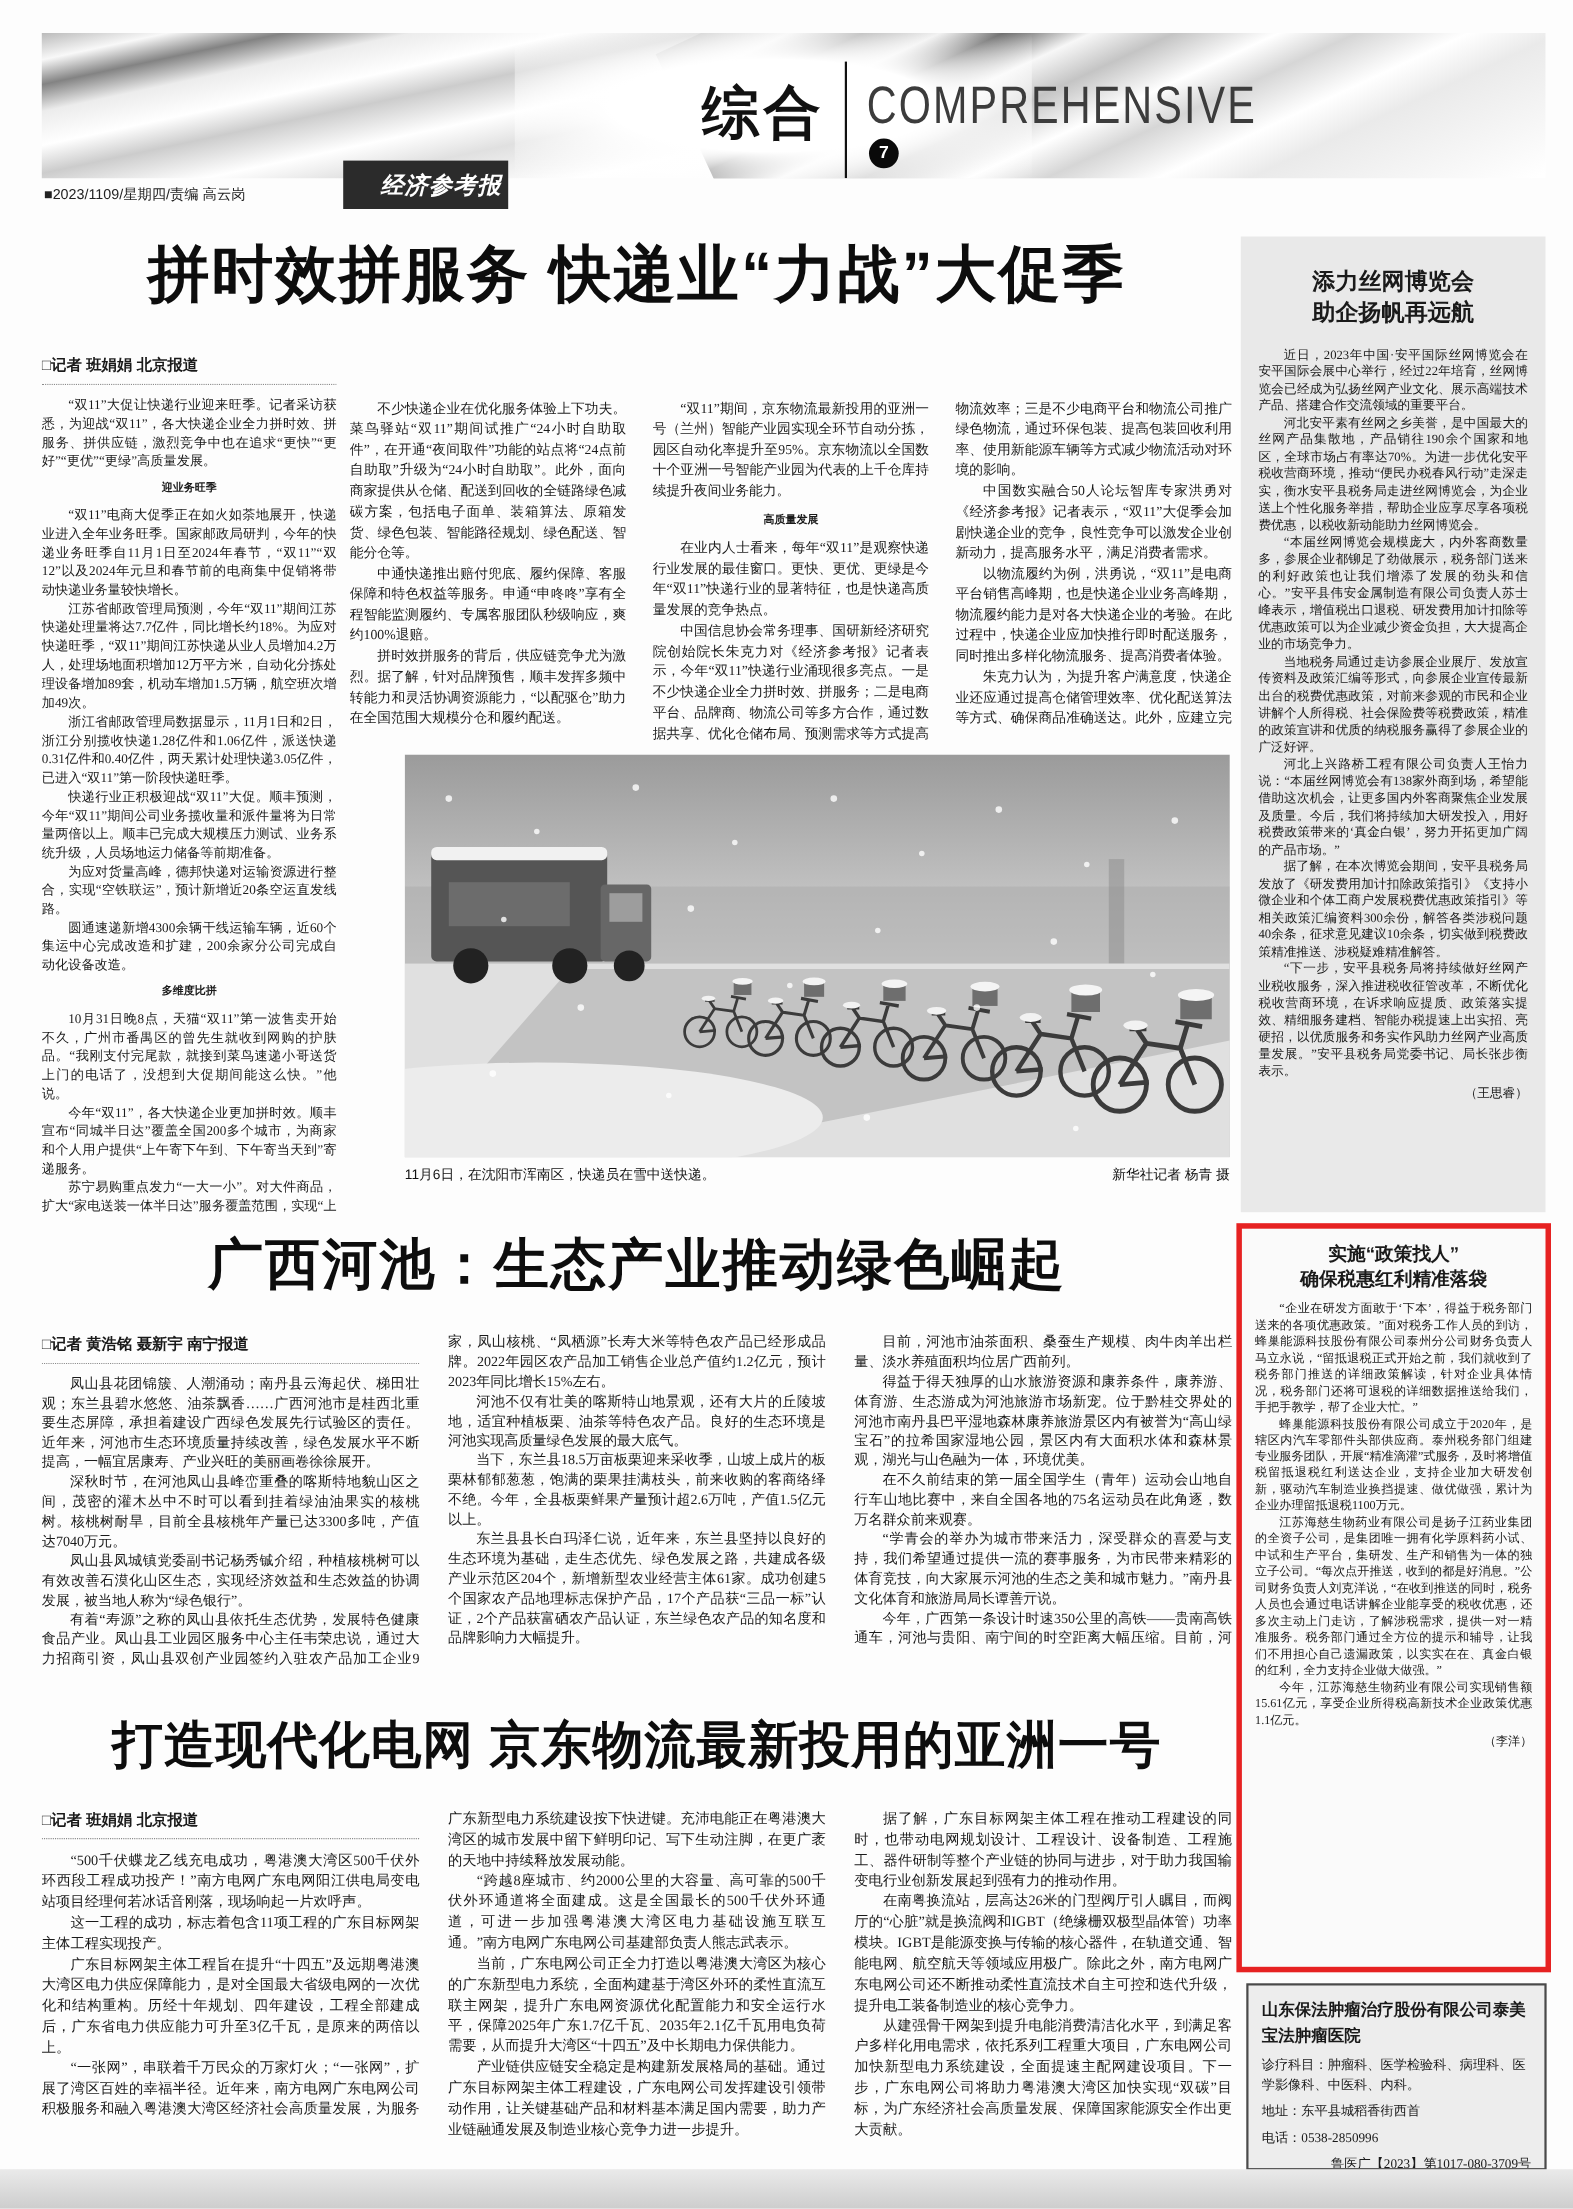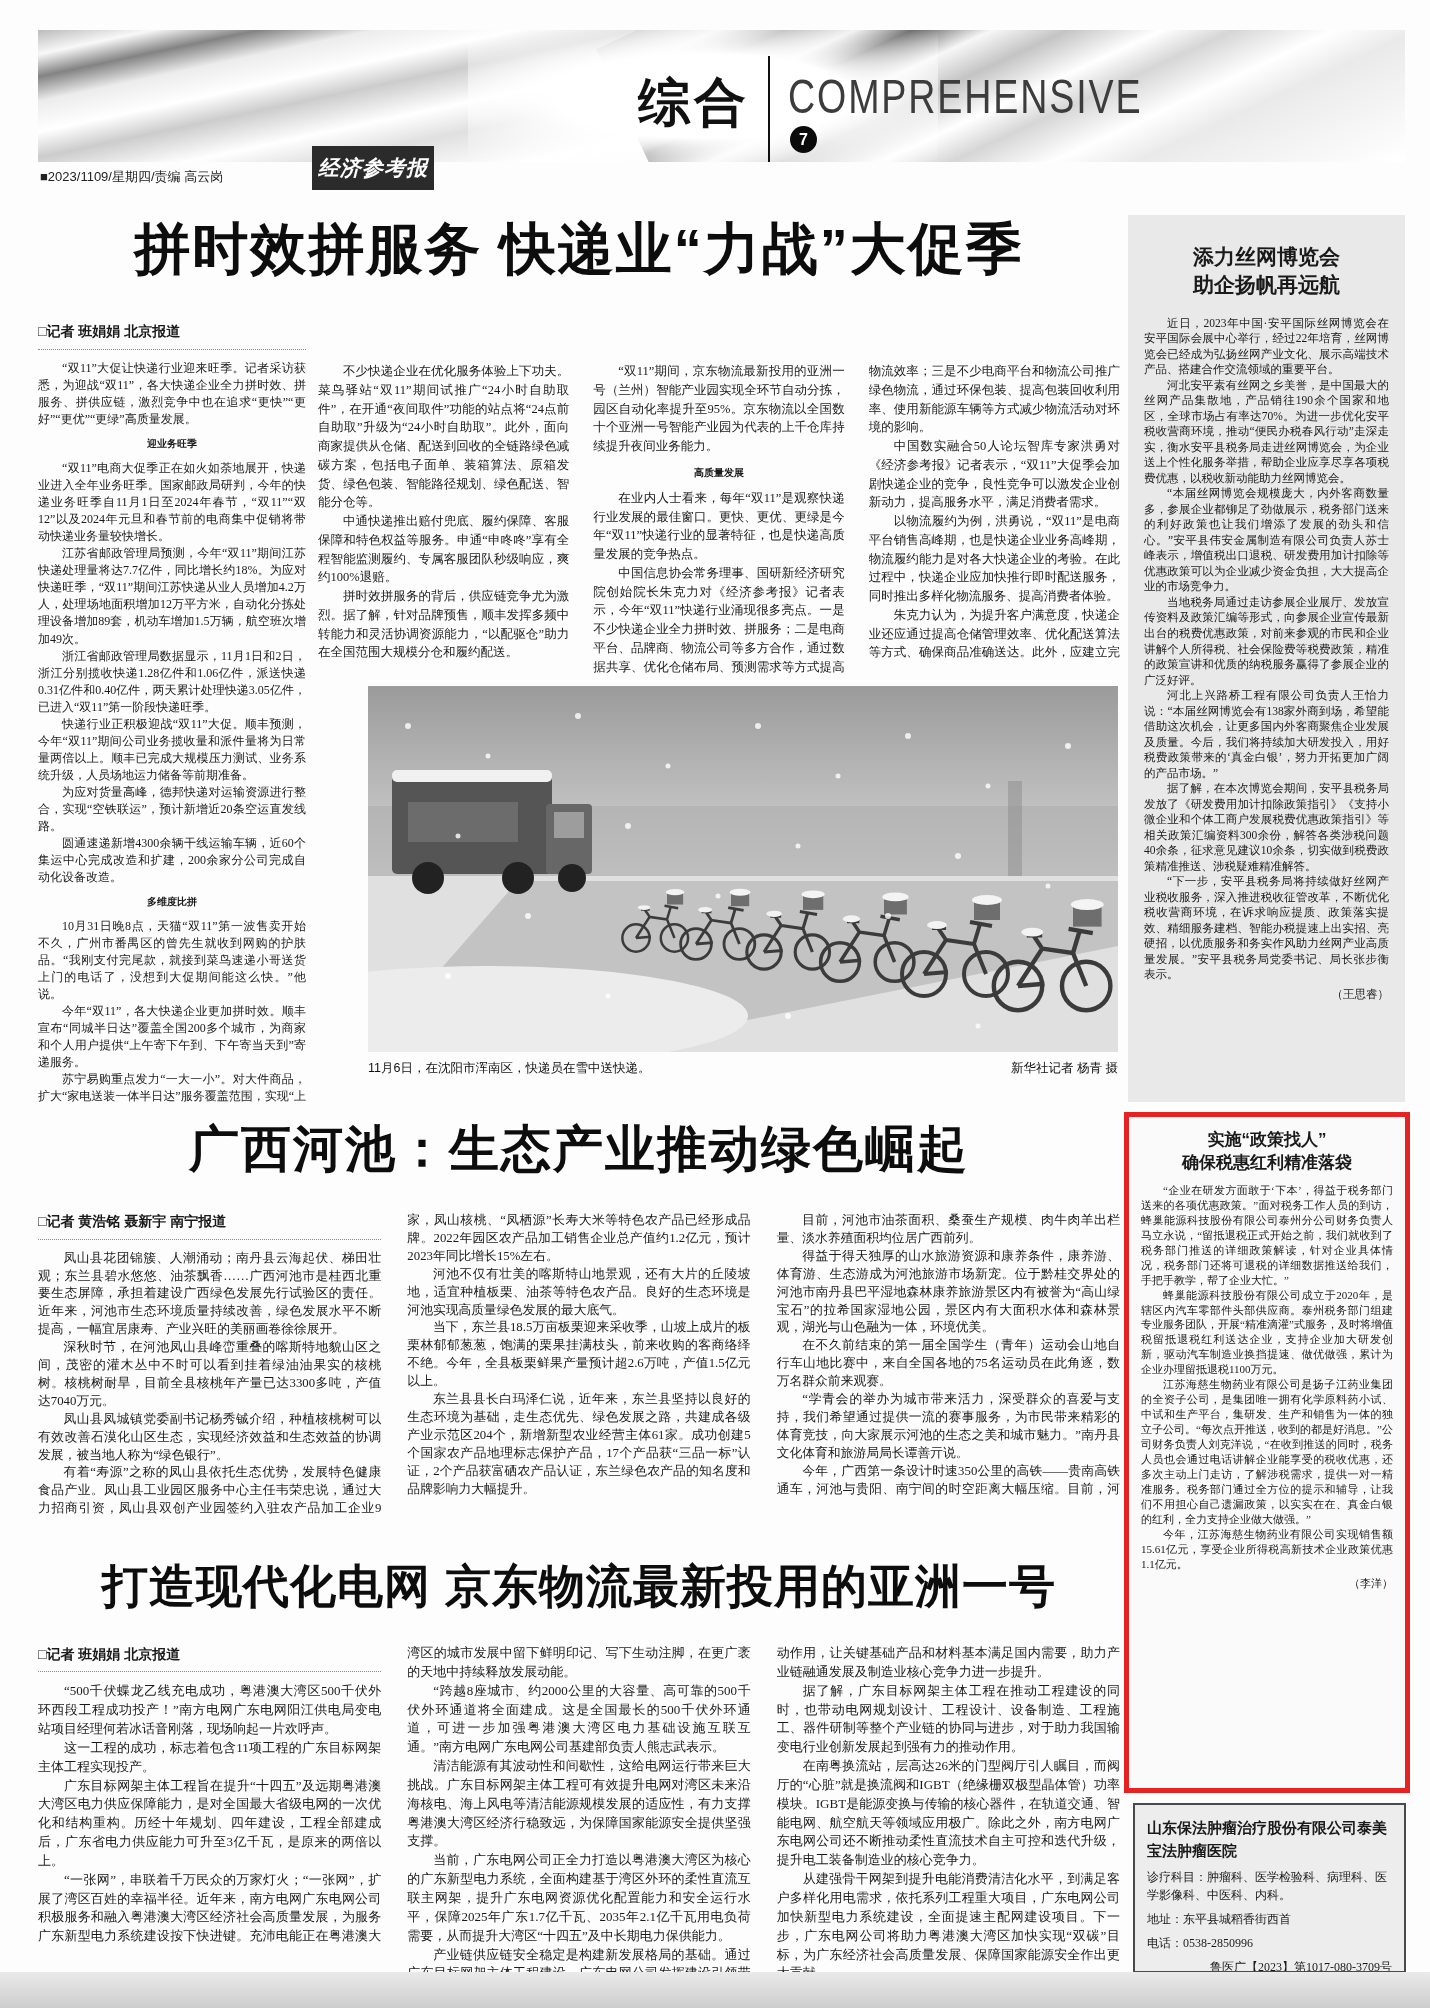--- a/index.html
+++ b/index.html
@@ -24,21 +24,21 @@
   .section-div{position:absolute;left:730px;top:26px;width:2px;height:106px;background:#111;z-index:4;}
   .section-en{position:absolute;left:750px;top:40px;font-size:40px;font-weight:400;color:#3c3c3c;
     font-family:"Liberation Sans",sans-serif;letter-spacing:2px;transform:scale(.94,1.2);
     transform-origin:left top;z-index:4;white-space:nowrap;}
   .page-badge{position:absolute;left:752px;top:96px;width:27px;height:27px;border-radius:50%;
     background:#0a0a0a;color:#fff;font-family:"Liberation Sans",sans-serif;font-size:16px;
     font-weight:bold;text-align:center;line-height:27px;z-index:4;}
   .dateline{left:40px;top:168px;font-family:"Liberation Sans",sans-serif;font-size:13px;color:#222;}
   .masthead{left:312px;top:146px;width:122px;height:44px;background:#2b2b2b;color:#fff;
     text-align:center;line-height:44px;font-size:21px;font-weight:bold;font-style:italic;
-    letter-spacing:1px;font-family:"DejaVu Serif",serif;}
+    letter-spacing:1px;font-family:"DejaVu Serif",serif;padding-left:28px;}
   
   .para{margin:0;text-indent:2em;text-align:justify;}
   .subhead{text-align:center;font-weight:bold;margin:9px 0;font-family:"Liberation Sans",sans-serif;
     font-size:10px;}
   .byline{font-weight:bold;font-size:14px;font-family:"Liberation Sans",sans-serif;
     border-bottom:1px dotted #8a8a8a;padding-bottom:7px;margin-bottom:10px;}
   .headline{font-family:"Liberation Sans",sans-serif;font-weight:900;text-align:center;
     color:#0d0d0d;white-space:nowrap;}
   .sig{margin:4px 0 0;text-align:right;}
   
@@ -217,21 +217,20 @@
 
 <div class="abs headline a3-headline">打造现代化电网 京东物流最新投用的亚洲一号</div>
 <div class="abs a3-body">
   <div class="byline">□记者 班娟娟 北京报道</div>
   <div>
       <p class="para">“500千伏蝶龙乙线充电成功，粤港澳大湾区500千伏外环西段工程成功投产！”南方电网广东电网阳江供电局变电站项目经理何若冰话音刚落，现场响起一片欢呼声。</p>
       <p class="para">这一工程的成功，标志着包含11项工程的广东目标网架主体工程实现投产。</p>
       <p class="para">广东目标网架主体工程旨在提升“十四五”及远期粤港澳大湾区电力供应保障能力，是对全国最大省级电网的一次优化和结构重构。历经十年规划、四年建设，工程全部建成后，广东省电力供应能力可升至3亿千瓦，是原来的两倍以上。</p>
       <p class="para">“一张网”，串联着千万民众的万家灯火；“一张网”，扩展了湾区百姓的幸福半径。近年来，南方电网广东电网公司积极服务和融入粤港澳大湾区经济社会高质量发展，为服务广东新型电力系统建设按下快进键。充沛电能正在粤港澳大湾区的城市发展中留下鲜明印记、写下生动注脚，在更广袤的天地中持续释放发展动能。</p>
       <p class="para">“跨越8座城市、约2000公里的大容量、高可靠的500千伏外环通道将全面建成。这是全国最长的500千伏外环通道，可进一步加强粤港澳大湾区电力基础设施互联互通。”南方电网广东电网公司基建部负责人熊志武表示。</p>
-      <p class="para">清洁能源有其波动性和间歇性，这给电网运行带来巨大挑战。广东目标网架主体工程可有效提升电网对湾区未来沿海核电、海上风电等清洁能源规模发展的适应性，有力支撑粤港澳大湾区经济行稳致远，为保障国家能源安全提供坚强支撑。</p>
       <p class="para">当前，广东电网公司正全力打造以粤港澳大湾区为核心的广东新型电力系统，全面构建基于湾区外环的柔性直流互联主网架，提升广东电网资源优化配置能力和安全运行水平，保障2025年广东1.7亿千瓦、2035年2.1亿千瓦用电负荷需要，从而提升大湾区“十四五”及中长期电力保供能力。</p>
       <p class="para">产业链供应链安全稳定是构建新发展格局的基础。通过广东目标网架主体工程建设，广东电网公司发挥建设引领带动作用，让关键基础产品和材料基本满足国内需要，助力产业链融通发展及制造业核心竞争力进一步提升。</p>
       <p class="para">据了解，广东目标网架主体工程在推动工程建设的同时，也带动电网规划设计、工程设计、设备制造、工程施工、器件研制等整个产业链的协同与进步，对于助力我国输变电行业创新发展起到强有力的推动作用。</p>
       <p class="para">在南粤换流站，层高达26米的门型阀厅引人瞩目，而阀厅的“心脏”就是换流阀和IGBT（绝缘栅双极型晶体管）功率模块。IGBT是能源变换与传输的核心器件，在轨道交通、智能电网、航空航天等领域应用极广。除此之外，南方电网广东电网公司还不断推动柔性直流技术自主可控和迭代升级，提升电工装备制造业的核心竞争力。</p>
       <p class="para">从建强骨干网架到提升电能消费清洁化水平，到满足客户多样化用电需求，依托系列工程重大项目，广东电网公司加快新型电力系统建设，全面提速主配网建设项目。下一步，广东电网公司将助力粤港澳大湾区加快实现“双碳”目标，为广东经济社会高质量发展、保障国家能源安全作出更大贡献。</p>
     </div>
 </div>
 
 <div class="abs sb-expo">
   <div class="sb-title">

